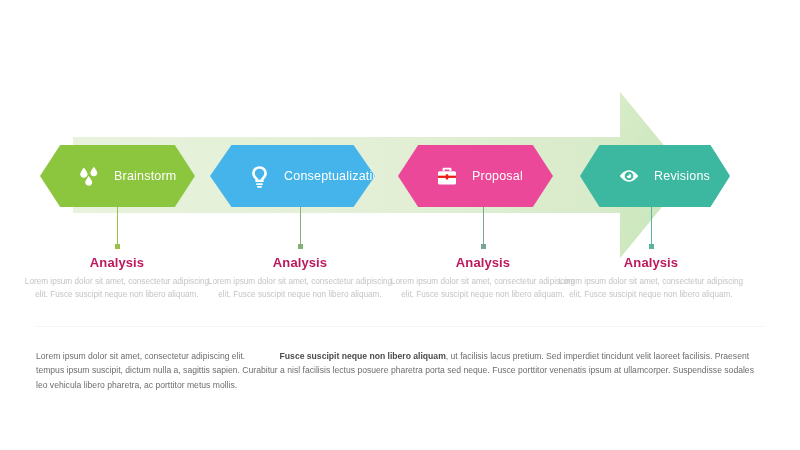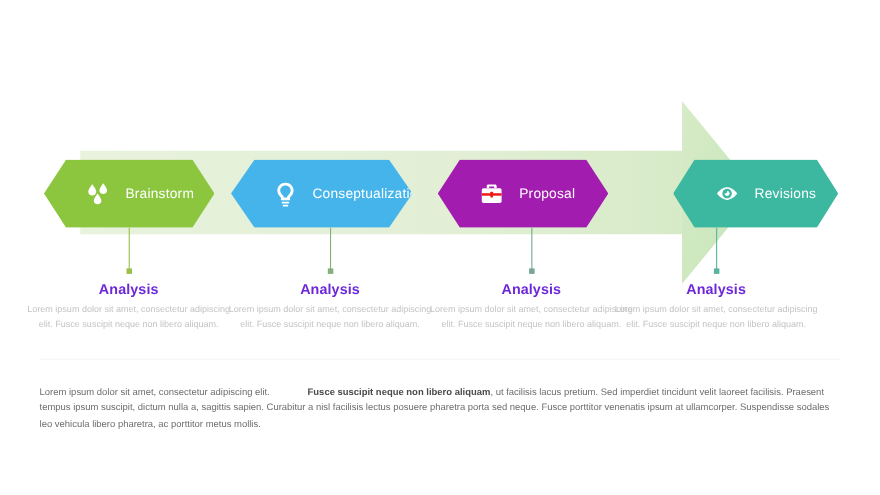--- a/index.html
+++ b/index.html
@@ -87,21 +87,21 @@
   .analysis {
     position: absolute;
     width: 190px;
     text-align: center;
     top: 255px;
   }
   .analysis h3 {
     margin: 0 0 6px 0;
     font-size: 13px;
     font-weight: bold;
-    color: #6d28d9;
+    color: #be185d;
     letter-spacing: .1px;
   }
   .analysis p {
     margin: 0;
     font-size: 8.2px;
     line-height: 1.55;
     color: #c4c4c4;
   }
 
   
@@ -165,33 +165,33 @@
       <span class="chev-icon">
         <svg viewBox="0 0 30 30" width="27" height="27">
           <path d="M15 3.5 C10.4 3.5 6.8 7.0 6.8 11.4 C6.8 14.4 8.5 16.6 10.4 18.4 L10.4 21.2 L19.6 21.2 L19.6 18.4 C21.5 16.6 23.2 14.4 23.2 11.4 C23.2 7.0 19.6 3.5 15 3.5 Z M15 6.3 C17.9 6.3 20.3 8.5 20.3 11.4 C20.3 13.3 19.1 14.9 17.6 16.3 L16.8 17.0 L16.8 18.4 L13.2 18.4 L13.2 17.0 L12.4 16.3 C10.9 14.9 9.7 13.3 9.7 11.4 C9.7 8.5 12.1 6.3 15 6.3 Z" fill="#ffffff"></path>
           <rect x="11.2" y="22.6" width="7.6" height="1.9" rx="0.9" fill="#ffffff"></rect>
           <rect x="12.2" y="25.6" width="5.6" height="1.9" rx="0.9" fill="#ffffff"></rect>
         </svg>
       </span>
       <span class="chev-label">Conseptualization</span>
     </div>
 
-    <div class="chevron" style="left:398px; width:155px; background:#a21caf;">
+    <div class="chevron" style="left:398px; width:155px; background:#ec4899;">
       <span class="chev-icon">
         <svg viewBox="0 0 30 30" width="26" height="26">
           <path d="M11.4 5.4 L18.6 5.4 C19.5 5.4 20.2 6.1 20.2 7.0 L20.2 9.0 L17.6 9.0 L17.6 7.6 L12.4 7.6 L12.4 9.0 L9.8 9.0 L9.8 7.0 C9.8 6.1 10.5 5.4 11.4 5.4 Z" fill="#ffffff"></path>
           <rect x="4.6" y="9.4" width="20.8" height="15.4" rx="1.8" fill="#ffffff"></rect>
           <rect x="4.6" y="14.6" width="20.8" height="2.6" fill="#ed1c16"></rect>
           <rect x="13.6" y="13.0" width="2.8" height="6.0" rx="0.6" fill="#ed1c16"></rect>
         </svg>
       </span>
       <span class="chev-label">Proposal</span>
     </div>
 
-    <div class="chevron" style="left:612px; width:150px; background:#3cb7a0;">
+    <div class="chevron" style="left:580px; width:150px; background:#3cb7a0;">
       <span class="chev-icon">
         <svg viewBox="0 0 30 30" width="26" height="26">
           <path d="M15 8.4 C8.8 8.4 4.4 15 4.4 15 C4.4 15 8.8 21.6 15 21.6 C21.2 21.6 25.6 15 25.6 15 C25.6 15 21.2 8.4 15 8.4 Z" fill="#ffffff"></path>
           <circle cx="15" cy="15" r="5.0" fill="#3cb7a0"></circle>
           <circle cx="15" cy="15" r="2.6" fill="#ffffff"></circle>
           <circle cx="13.3" cy="13.1" r="1.9" fill="#3cb7a0"></circle>
         </svg>
       </span>
       <span class="chev-label">Revisions</span>
     </div>

